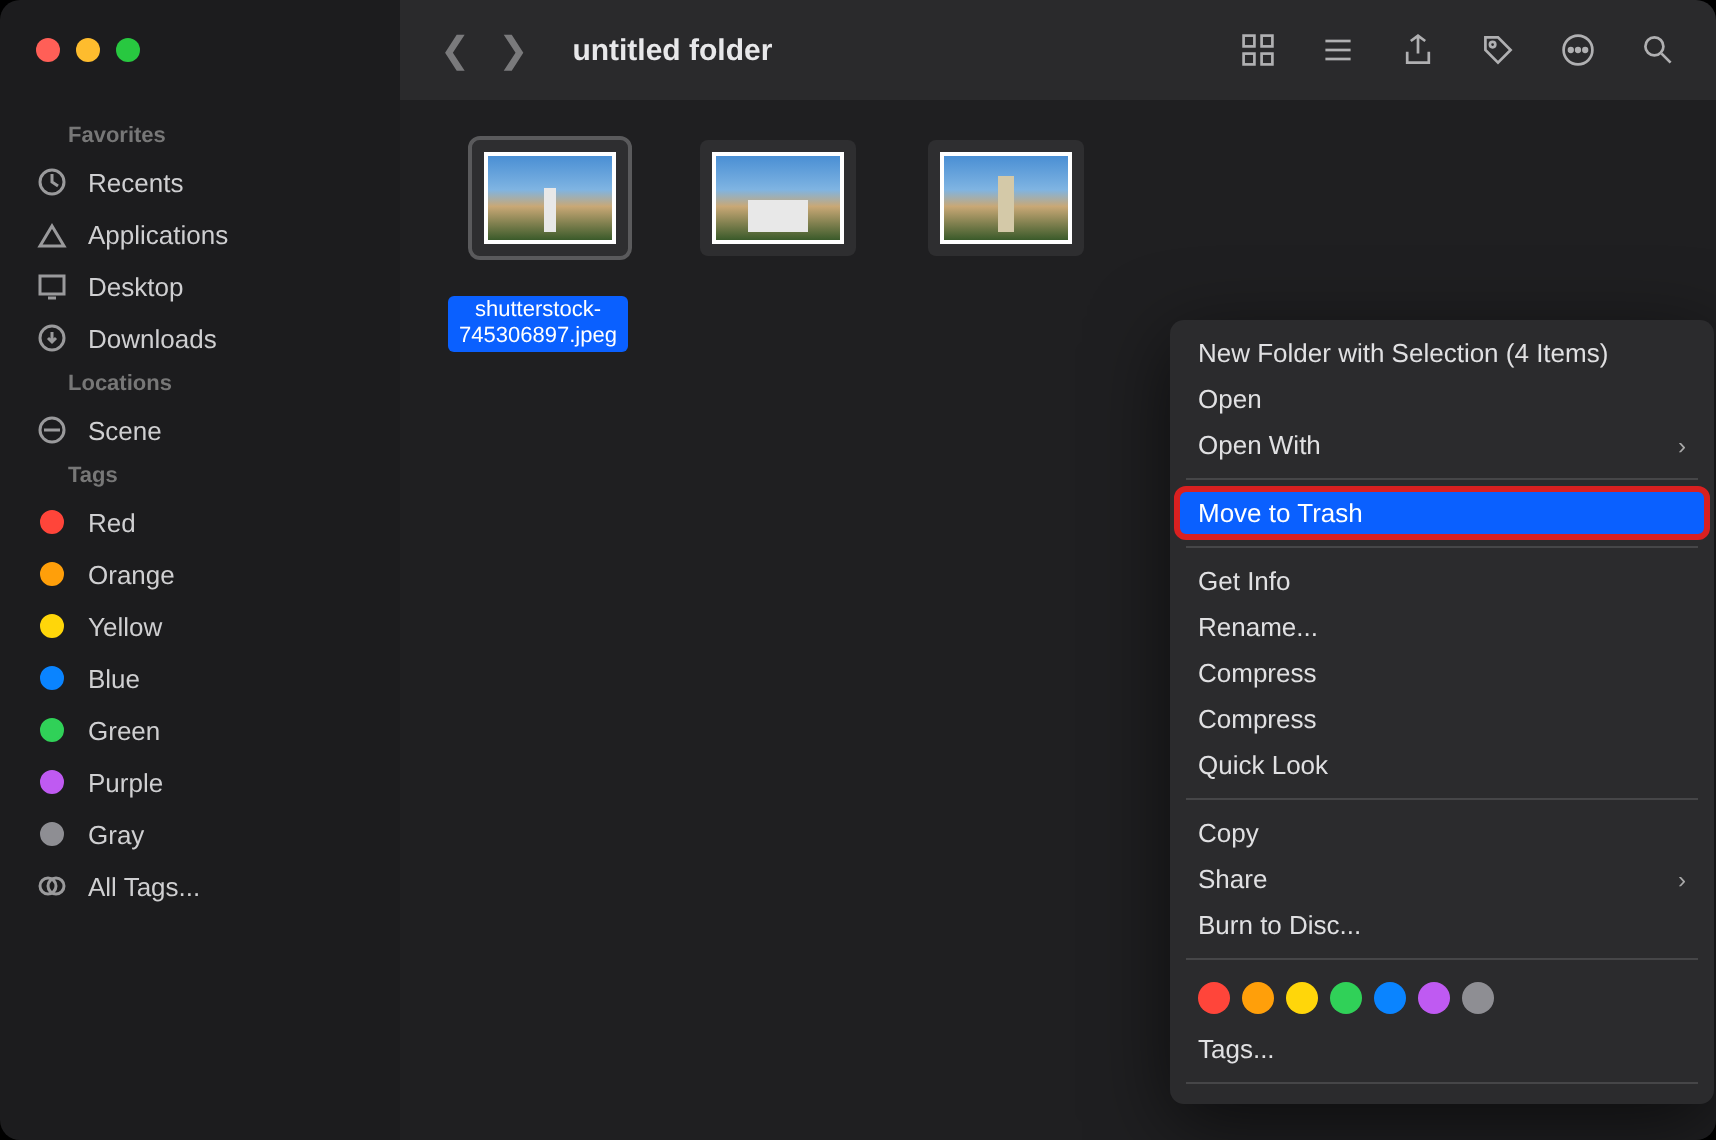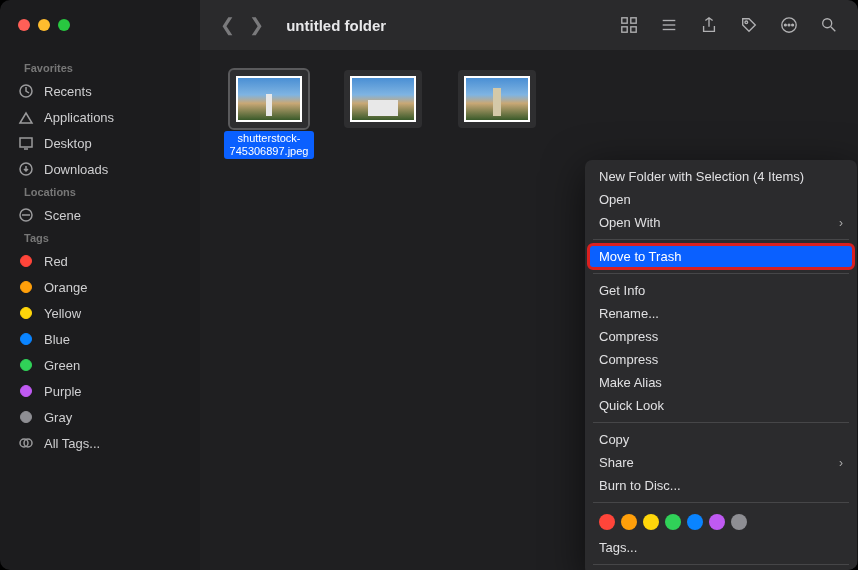--- a/index.html
+++ b/index.html
@@ -11,29 +11,29 @@
 .yellow { background: #febc2e; }
 .green { background: #28c840; }
 .toolbar { flex: 1; background: #2a2a2c; display: flex; align-items: center; padding: 0 20px; gap: 14px; }
 .nav-btn { color: #7a7a7c; font-size: 18px; cursor: pointer; }
 .window-title { color: #e8e8ea; font-weight: 600; font-size: 15px; margin-left: 8px; flex: 1; }
 .toolbar-right { display: flex; align-items: center; gap: 22px; color: #b0b0b2; }
 .tb-icon { width: 18px; height: 18px; display: flex; align-items: center; justify-content: center; cursor: pointer; }
 .tb-icon svg { stroke: #b0b0b2; fill: none; stroke-width: 1.5; }
 .body-area { flex: 1; display: flex; position: relative; }
 .sidebar { width: 200px; background: #1c1c1e; padding: 8px 0; color: #9a9a9c; font-size: 13px; overflow: hidden; }
-.sb-section-header { padding: 4px 24px; font-size: 11px; font-weight: 600; color: #777; }
+.sb-section-header { padding: 4px 34px; font-size: 11px; font-weight: 600; color: #777; }
 .sb-item { display: flex; align-items: center; gap: 10px; padding: 5px 18px; cursor: pointer; color: #cfcfd1; font-size: 13px; }
 .sb-item svg { stroke: #9a9a9c; fill: none; stroke-width: 1.5; }
 .sb-icon { width: 16px; height: 16px; display: flex; align-items: center; justify-content: center; }
 .tag-dot { width: 12px; height: 12px; border-radius: 50%; border: 1.5px solid currentColor; }
 .tag-dot.filled { background: currentColor; }
 .content { flex: 1; background: #1f1f21; position: relative; }
 .files { display: flex; gap: 24px; padding: 20px 24px; align-items: flex-start; }
-.file-item { width: 90px; display: flex; flex-direction: column; align-items: center; gap: 3px; cursor: pointer; }
+.file-item { width: 90px; display: flex; flex-direction: column; align-items: flex-end; gap: 20px; cursor: pointer; }
 .thumb { width: 78px; height: 58px; background: #2e2e30; border-radius: 4px; display: flex; align-items: center; justify-content: center; padding: 6px; }
 .thumb-inner { width: 100%; height: 100%; border: 2px solid #fff; background: linear-gradient(180deg, #4a8fd4 0%, #7fb4e2 40%, #c9a876 60%, #3a5a2a 100%); display: flex; align-items: flex-end; justify-content: center; }
 .thumb-inner::before { content: ""; width: 6px; height: 22px; background: #e8e8e8; margin-bottom: 4px; }
 .thumb.t3 .thumb-inner::before { width: 30px; height: 16px; background: linear-gradient(90deg, #e8e8e8 0%, #e8e8e8 100%); }
 .thumb.t4 .thumb-inner::before { width: 8px; height: 28px; background: #d4c9a8; }
 .file-label { background: #0a60ff; color: #fff; font-size: 11px; text-align: center; padding: 1px 3px; border-radius: 3px; line-height: 1.2; word-break: break-word; }
 .file-item.selected .thumb { outline: 2px solid #5a5a5c; }
 .ctx-menu { position: absolute; left: 385px; top: 110px; width: 272px; background: #2b2b2d; border-radius: 7px; box-shadow: 0 10px 40px rgba(0,0,0,0.6); padding: 5px 0; color: #e0e0e2; font-size: 13px; }
 .ctx-item { padding: 4px 14px; cursor: pointer; display: flex; align-items: center; justify-content: space-between; }
 .ctx-item.boxed { outline: 3px solid #d92020; outline-offset: -1px; margin: 0 4px; border-radius: 4px; padding: 4px 10px; background: #0a60ff; color: #fff; }
@@ -242,23 +242,20 @@
         <div class="ctx-item">
           <span>Rename...</span>
         </div>
         <div class="ctx-item">
           <span>Compress</span>
         </div>
         <div class="ctx-item">
           <span>Compress</span>
         </div>
         <div class="ctx-item">
-          <span>Make Alias</span>
-        </div>
-        <div class="ctx-item">
           <span>Quick Look</span>
         </div>
         <div class="ctx-sep"></div>
         <div class="ctx-item">
           <span>Copy</span>
         </div>
         <div class="ctx-item">
           <span>Share</span>
           <span class="ctx-chevron">›</span>
         </div>

